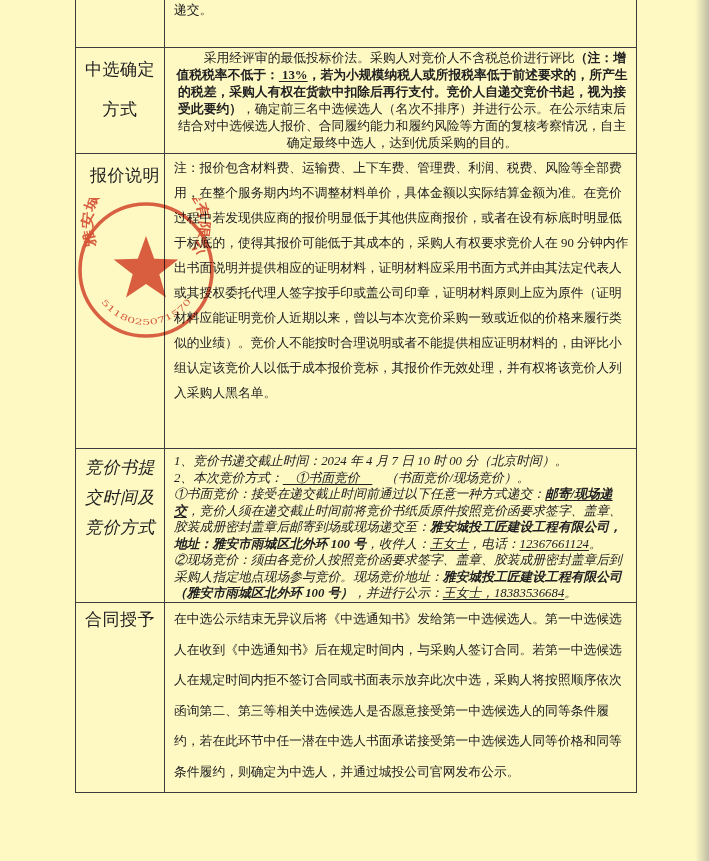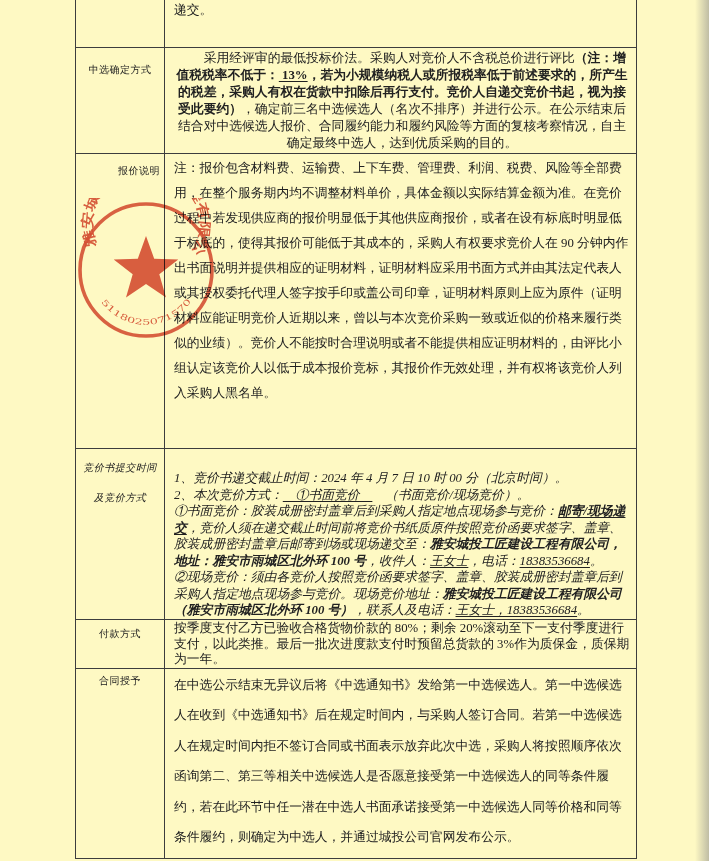--- a/index.html
+++ b/index.html
@@ -22,21 +22,21 @@
     table-layout:fixed;
   }
   td{
     border:1.6px solid #3d3d3d;
     vertical-align:top;
     padding:0;
   }
   td.lab{
     width:80px;
     text-align:center;
-    font-size:10px;
+    font-size:17px;
     letter-spacing:.5px;
     padding:0 4px;
   }
   td.con{
     font-size:12.8px;
     padding:0 6px 0 9px;
   }
   .para{margin:0;}
   .para.indent{text-indent:2em;text-align:center;}
   .b{font-weight:bold;}
@@ -44,21 +44,21 @@
   
   .r1 td{height:45px;}
   .r1 td.con{line-height:17px;padding-top:3px;}
   .r2 td{height:103px;}
   .r2 td.con{line-height:17px;padding-top:2px;}
   .r2 td.lab{line-height:40px;padding-top:2px;}
   .r3 td{height:284px;}
   .r3 td.con{line-height:25px;padding-top:2px;}
   .r3 td.lab{padding-top:10px;text-align:right;}
   .r4 td{height:149px;font-style:italic;}
-  .r4 td.con{line-height:16.5px;padding-top:21px;}
+  .r4 td.con{line-height:16.5px;padding-top:4px;}
   .r4 td.lab{line-height:30px;padding-top:4px;}
   .r5 td{height:32px;}
   .r5 td.con{line-height:15.5px;padding-top:1px;}
   .r5 td.lab{padding-top:7px;}
   .r6 td{height:184px;}
   .r6 td.con{line-height:30.6px;padding-top:1px;}
   .r6 td.lab{padding-top:5px;}
   
   .seal{
     position:absolute;left:73px;top:198px;
@@ -96,28 +96,22 @@
       <td class="lab">报价说明</td>
       <td class="con">
             <div class="para"><span>注：报价包含材料费、运输费、上下车费、管理费、利润、税费、风险等全部费用，在整个服务期内均不调整材料单价，具体金额以实际结算金额为准。在竞价过程中若发现供应商的报价明显低于其他供应商报价，或者在设有标底时明显低于标底的，使得其报价可能低于其成本的，采购人有权要求竞价人在 90 分钟内作出书面说明并提供相应的证明材料，证明材料应采用书面方式并由其法定代表人或其授权委托代理人签字按手印或盖公司印章，证明材料原则上应为原件（证明材料应能证明竞价人近期以来，曾以与本次竞价采购一致或近似的价格来履行类似的业绩）。竞价人不能按时合理说明或者不能提供相应证明材料的，由评比小组认定该竞价人以低于成本报价竞标，其报价作无效处理，并有权将该竞价人列入采购人黑名单。</span></div>
           </td>
     </tr>
     <tr class="r4">
       <td class="lab">竞价书提交时间及竞价方式</td>
       <td class="con">
             <div class="para"><span>1、竞价书递交截止时间：2024 年 4 月 7 日 10 时 00 分（北京时间）。</span></div>
             <div class="para"><span>2、本次竞价方式：</span><span class="u">　①书面竞价　</span><span>　（书面竞价/现场竞价）。</span></div>
-            <div class="para"><span>①书面竞价：胶装成册密封盖章后到采购人指定地点现场参与竞价：</span><span class="b u">邮寄/现场递交</span><span>，竞价人须在递交截止时间前将竞价书纸质原件按照竞价函要求签字、盖章、胶装成册密封盖章后邮寄到场或现场递交至：</span><span class="b">雅安城投工匠建设工程有限公司，地址：雅安市雨城区北外环 100 号</span><span>，收件人：</span><span class="u">王女士</span><span>，电话：</span><span class="u">18383536684</span><span>。</span></div>
-            <div class="para"><span>②现场竞价：须由各竞价人按照竞价函要求签字、盖章、胶装成册密封盖章后到采购人指定地点现场参与竞价。现场竞价地址：</span><span class="b">雅安城投工匠建设工程有限公司（雅安市雨城区北外环 100 号）</span><span>，联系人及电话：</span><span class="u">王女士，18383536684</span><span>。</span></div>
-          </td>
-    </tr>
-    <tr class="r5">
-      <td class="lab">付款方式</td>
-      <td class="con">
-            <div class="para"><span>按季度支付乙方已验收合格货物价款的 80%；剩余 20%滚动至下一支付季度进行支付，以此类推。最后一批次进度款支付时预留总货款的 3%作为质保金，质保期为一年。</span></div>
+            <div class="para"><span>①书面竞价：接受在递交截止时间前通过以下任意一种方式递交：</span><span class="b u">邮寄/现场递交</span><span>，竞价人须在递交截止时间前将竞价书纸质原件按照竞价函要求签字、盖章、胶装成册密封盖章后邮寄到场或现场递交至：</span><span class="b">雅安城投工匠建设工程有限公司，地址：雅安市雨城区北外环 100 号</span><span>，收件人：</span><span class="u">王女士</span><span>，电话：</span><span class="u">12367661124</span><span>。</span></div>
+            <div class="para"><span>②现场竞价：须由各竞价人按照竞价函要求签字、盖章、胶装成册密封盖章后到采购人指定地点现场参与竞价。现场竞价地址：</span><span class="b">雅安城投工匠建设工程有限公司（雅安市雨城区北外环 100 号）</span><span>，并进行公示：</span><span class="u">王女士，18383536684</span><span>。</span></div>
           </td>
     </tr>
     <tr class="r6">
       <td class="lab">合同授予</td>
       <td class="con">
             <div class="para"><span>在中选公示结束无异议后将《中选通知书》发给第一中选候选人。第一中选候选人在收到《中选通知书》后在规定时间内，与采购人签订合同。若第一中选候选人在规定时间内拒不签订合同或书面表示放弃此次中选，采购人将按照顺序依次函询第二、第三等相关中选候选人是否愿意接受第一中选候选人的同等条件履约，若在此环节中任一潜在中选人书面承诺接受第一中选候选人同等价格和同等条件履约，则确定为中选人，并通过城投公司官网发布公示。</span></div>
           </td>
     </tr>
 
   </tbody>

